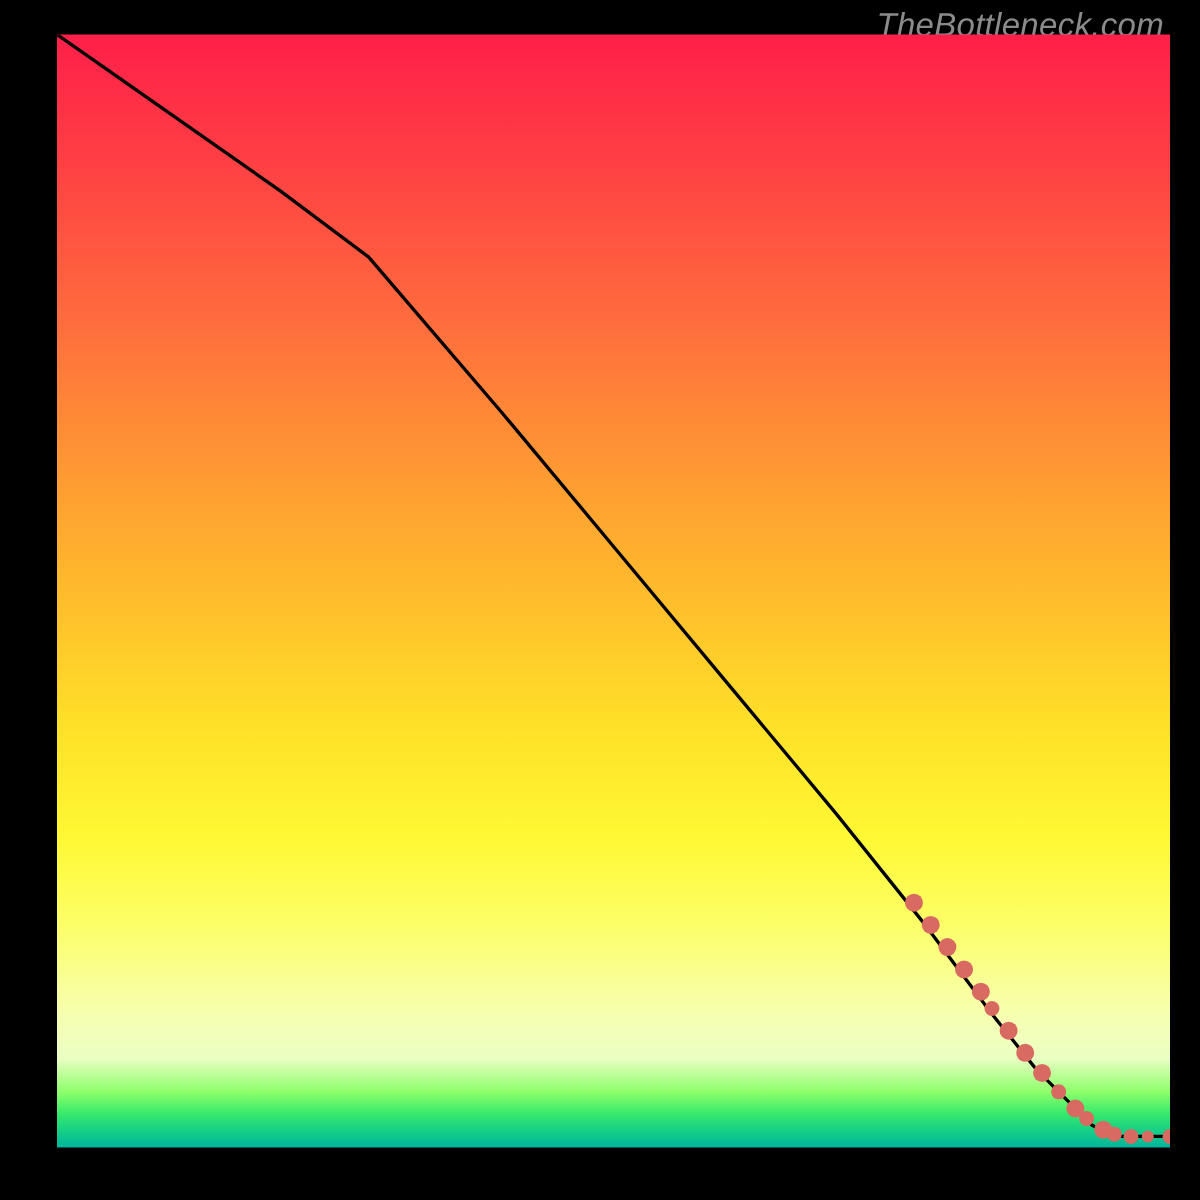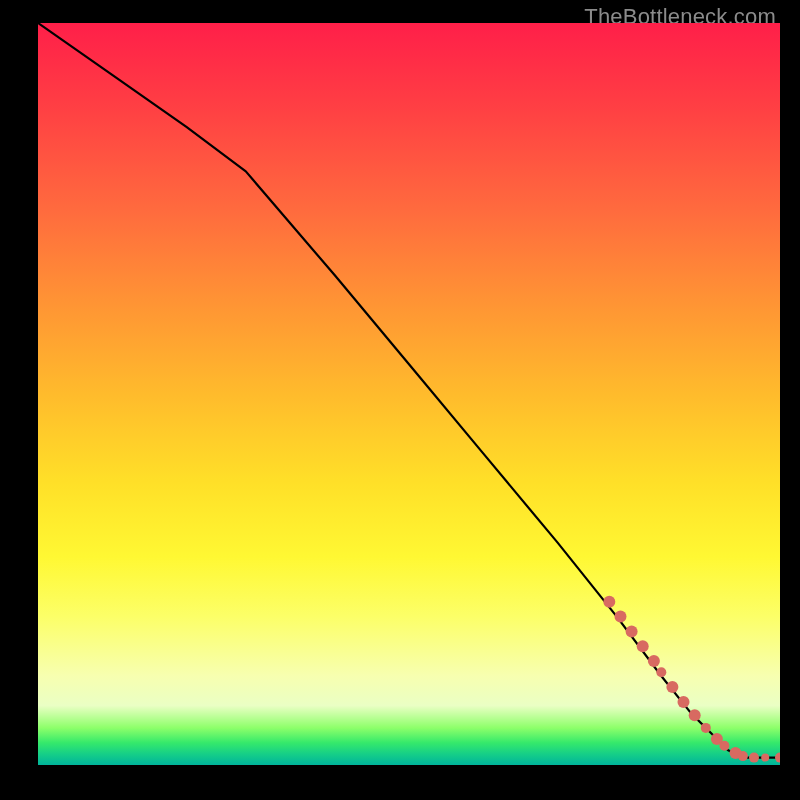--- a/index.html
+++ b/index.html
@@ -9,20 +9,21 @@
     height: 800px;
     background: #000;
     font-family: Arial, Helvetica, sans-serif;
     overflow: hidden;
   }
   .frame {
     position: relative;
     width: 800px;
     height: 800px;
     background: #000;
+    font-style: italic;
   }
   .plot-area {
     position: absolute;
     left: 38px;
     top: 23px;
     width: 742px;
     height: 742px;
     
     background: linear-gradient(to bottom,
       #ff1f49 0%,

